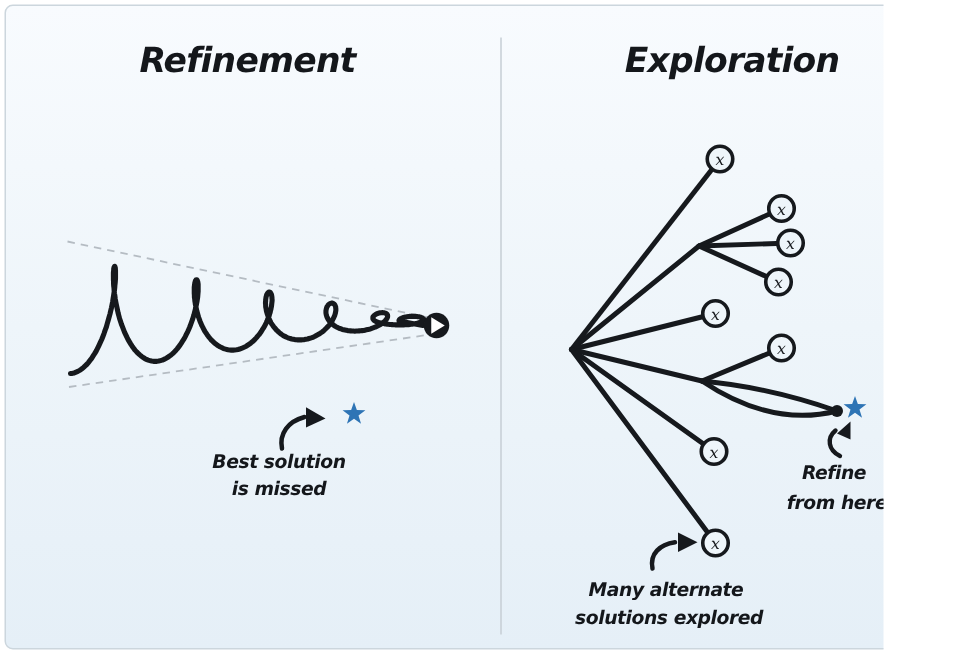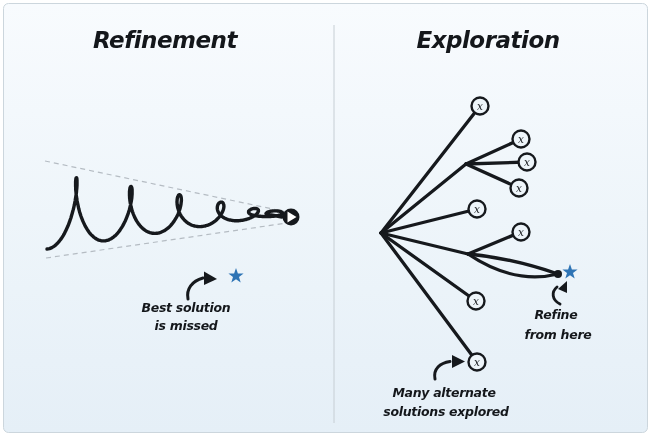--- a/index.html
+++ b/index.html
@@ -1,16 +1,16 @@
 <!DOCTYPE html>
 <html><head>
 <meta charset="utf-8">
 <style>
   html,body{margin:0;padding:0;background:#ffffff;}
-  .stage{position:relative;width:651px;height:437px;background:#ffffff;overflow:hidden;
+  .stage{position:relative;width:589px;height:437px;background:#ffffff;overflow:hidden;
          font-family:"DejaVu Sans","Liberation Sans",sans-serif;}
   svg{position:absolute;top:0;left:0;}
   text{fill:#14171b;}
   .title{font-size:23px;font-weight:bold;font-style:italic;letter-spacing:-0.5px;}
   .note{font-size:12.5px;font-weight:bold;font-style:italic;letter-spacing:-0.3px;}
   .nodeX{font-size:10.5px;font-style:italic;font-family:"DejaVu Serif","Liberation Serif",serif;}
 </style>
 </head>
 <body>
 

